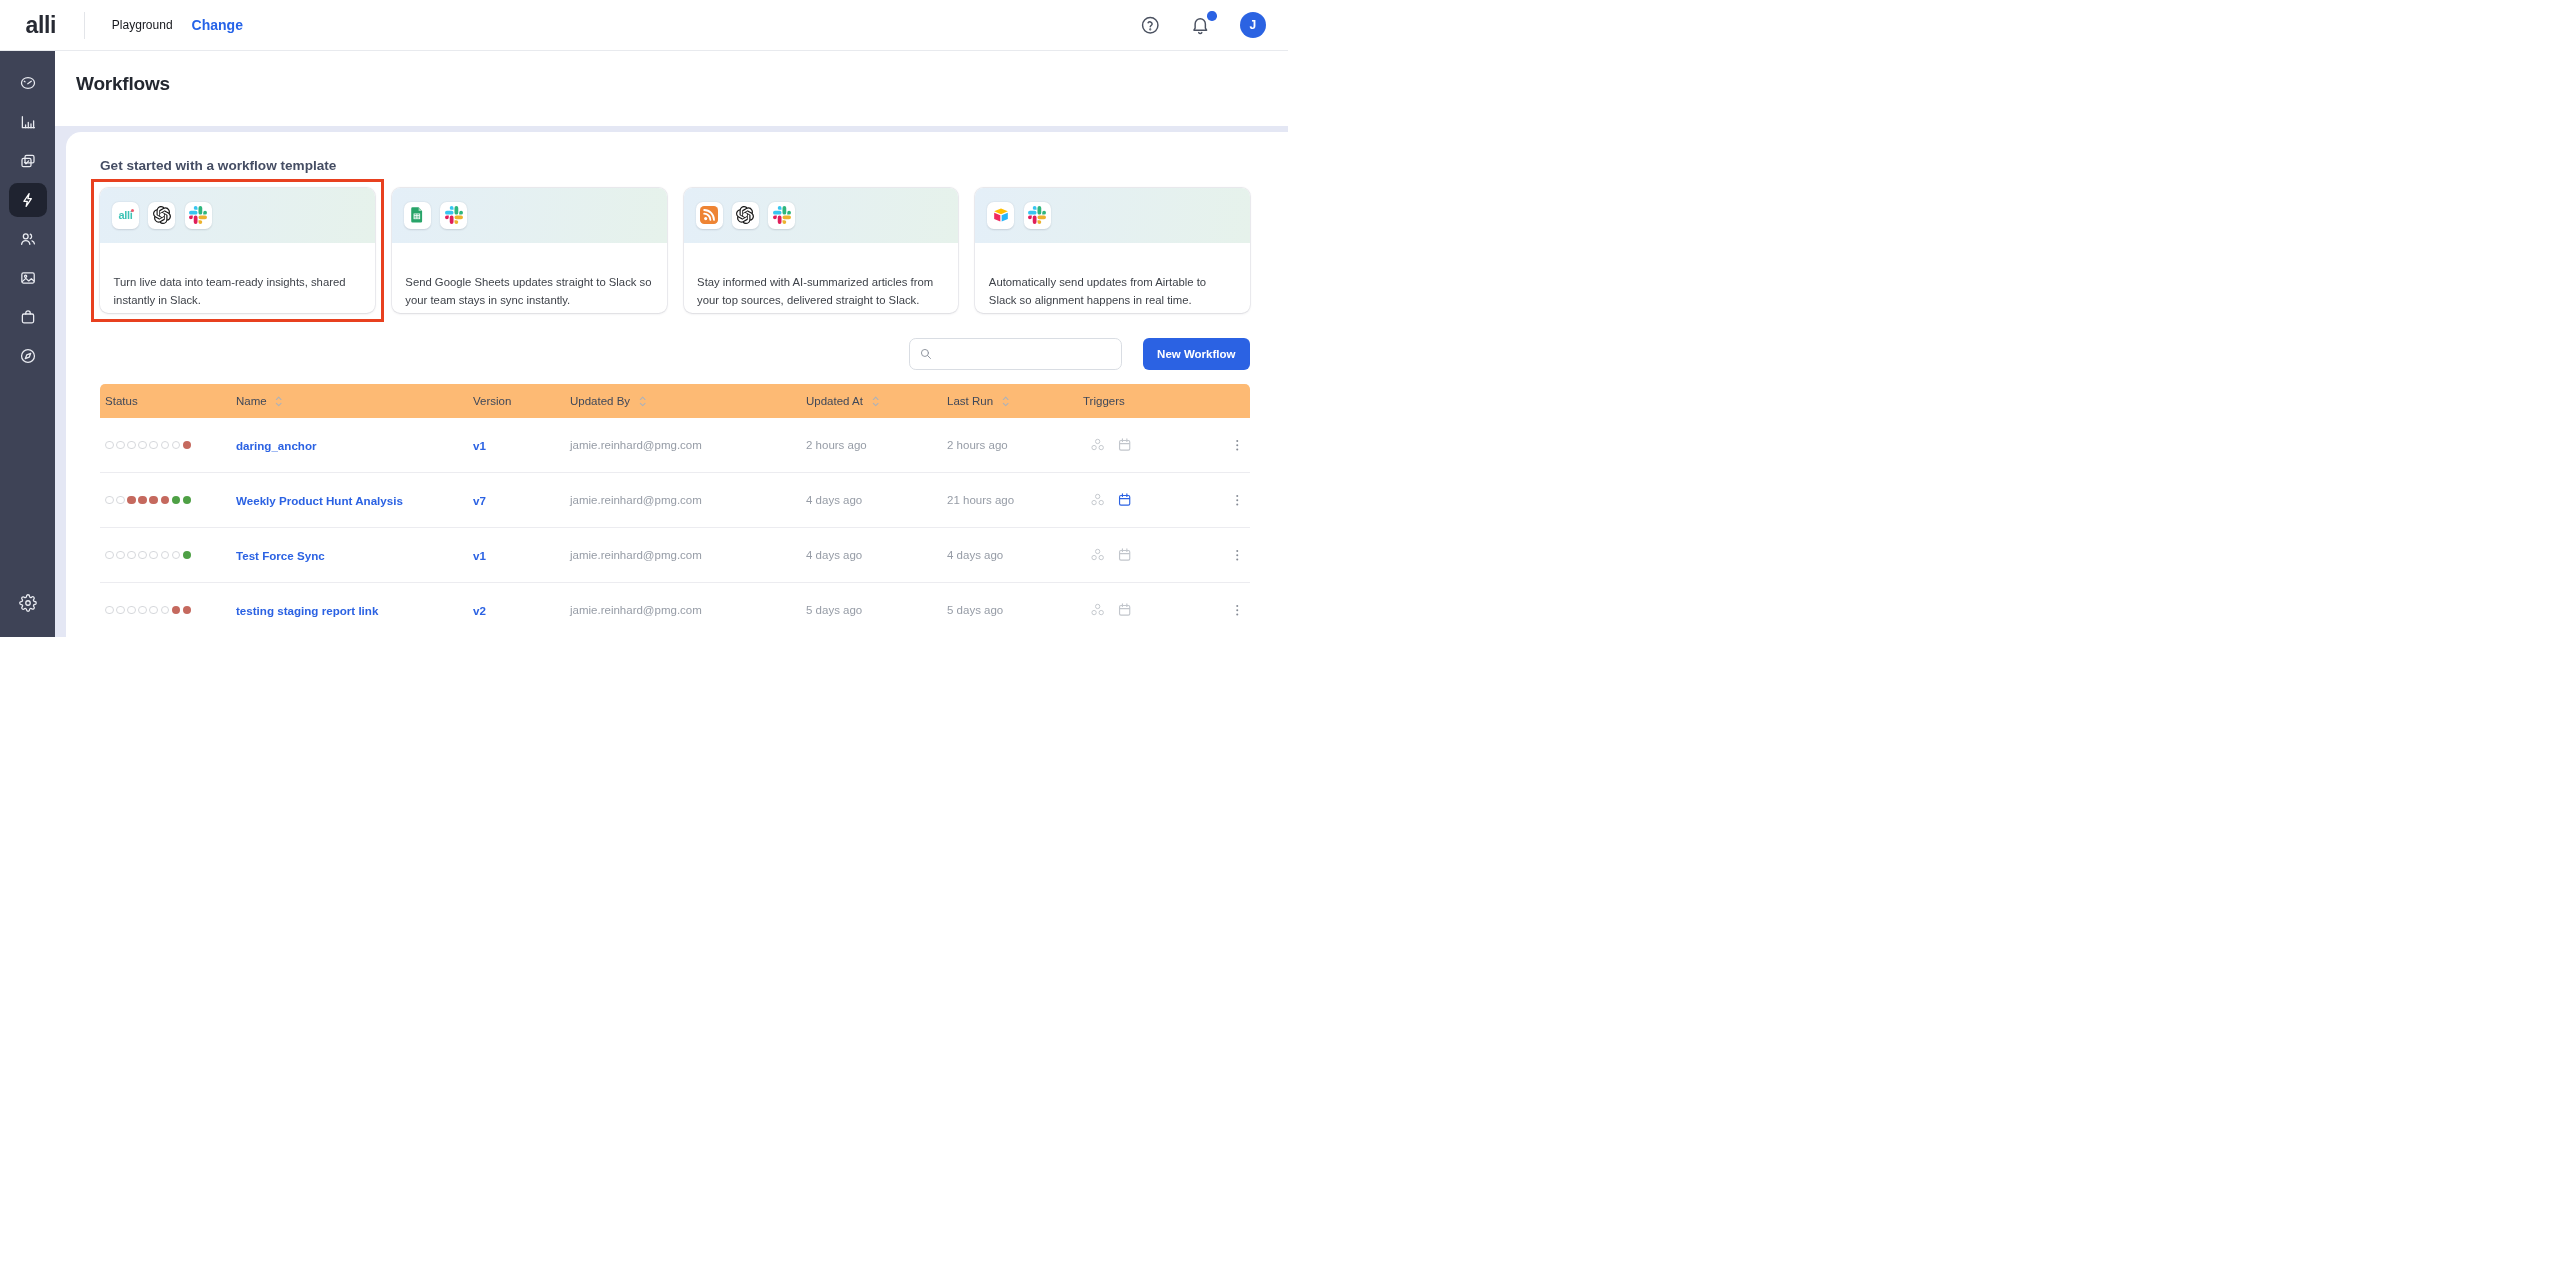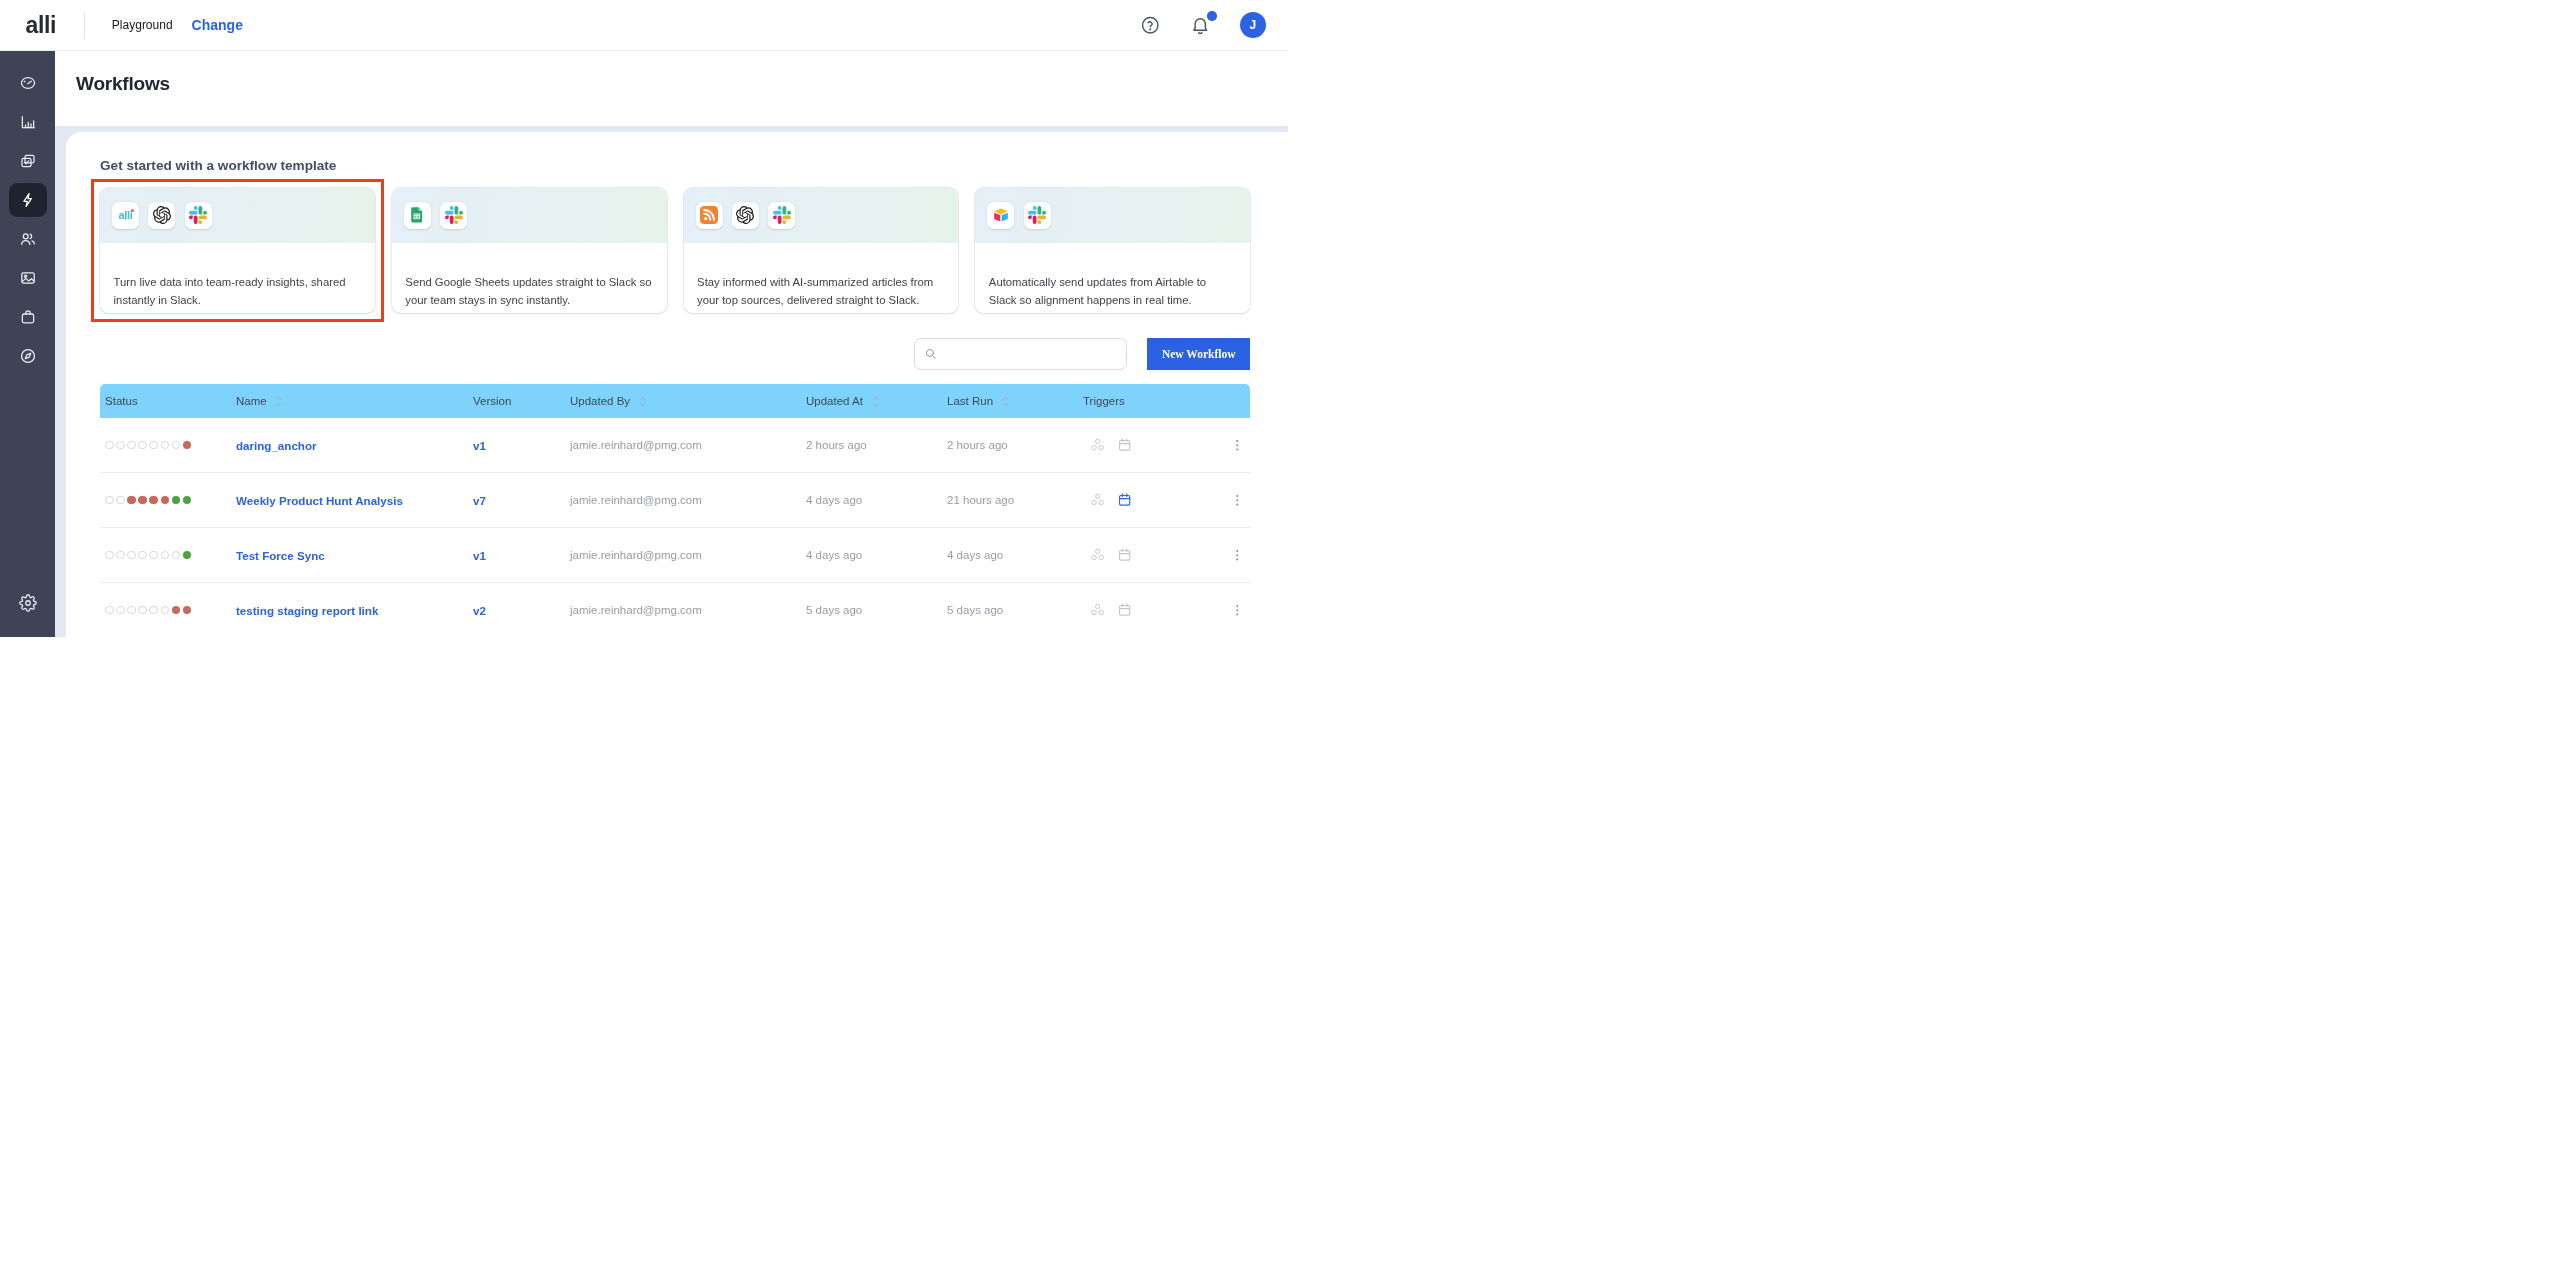--- a/index.html
+++ b/index.html
@@ -54,26 +54,26 @@
   .card-desc{padding:12.8px 13.6px 0 13.6px;font-size:11.3px;line-height:1.58;color:#3e4249;margin-top:18px;}
 
   
   .toolbar{display:flex;justify-content:space-between;align-items:center;margin:25.6px 0 13.6px;}
   .tabs{display:inline-flex;}
   .toolbar-right{display:flex;align-items:center;gap:20.5px;}
   .search-box{position:relative;width:213px;height:32px;}
   .search-box svg{position:absolute;left:10.2px;top:9px;width:13.6px;height:13.6px;color:#8d939c;}
   .search-input{width:100%;height:100%;border:0.9px solid #d9dde3;border-radius:6.8px;padding:0 8.5px 0 31px;
                 font-family:inherit;font-size:11.5px;color:#23262e;outline:none;}
-  .new-btn{height:32px;padding:0 14.5px;background:#2b62e3;color:#fff;border:none;border-radius:0;
-           font-family:Liberation Serif, serif;font-size:11.5px;font-weight:600;cursor:pointer;}
+  .new-btn{height:32px;padding:0 14.5px;background:#2b62e3;color:#fff;border:none;border-radius:6px;
+           font-family:Liberation Sans, sans-serif;font-size:11.5px;font-weight:600;cursor:pointer;}
 
   
   .trow{display:grid;grid-template-columns:136px 237px 97px 236px 141px 136px 145px 1fr;align-items:center;}
-  .thead{background:#7dd3fc;height:34px;border-radius:5.1px 5.1px 0 0;}
+  .thead{background:#fdba74;height:34px;border-radius:5.1px 5.1px 0 0;}
   .th{display:flex;align-items:center;gap:7.7px;font-size:11.5px;font-weight:500;color:#3f4859;}
   .th:first-child,.cell-status{padding-left:5.1px;}
   .sort-icon svg{width:9.4px;height:12.8px;display:block;color:#adb2ba;}
   .sort-icon{cursor:pointer;display:flex;}
   .data-row{height:55px;border-bottom:0.9px solid #ececf0;}
   .dots{display:flex;gap:2.6px;}
   .dot{width:8.5px;height:8.5px;border-radius:50%;}
   .dot.empty{background:#fff;border:1px solid #d6d8dc;}
   .dot.red{background:#c5695e;}
   .dot.green{background:#4ea045;}

